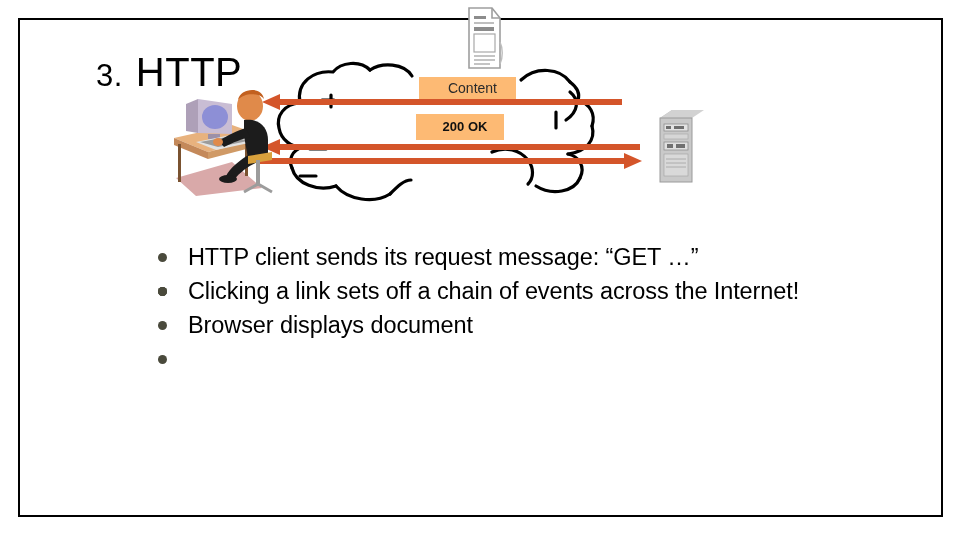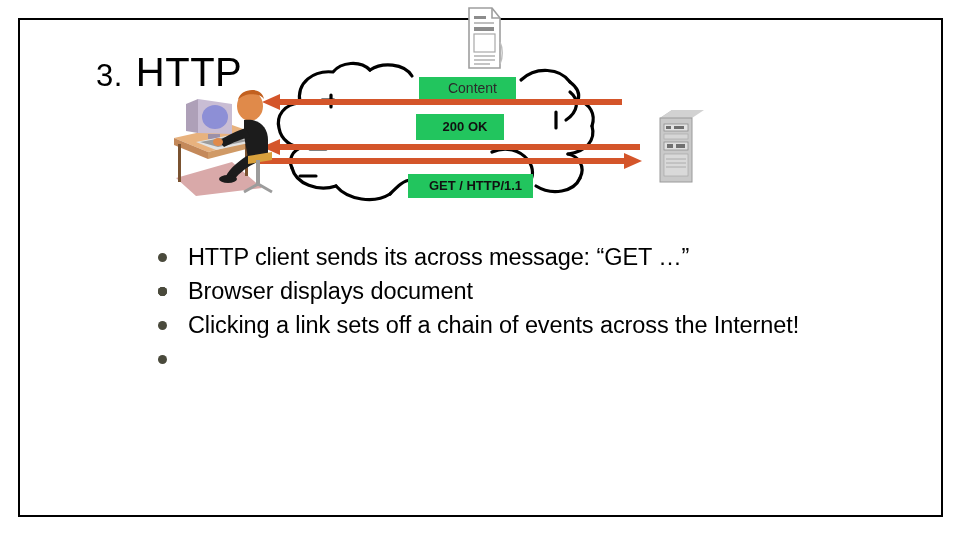--- a/index.html
+++ b/index.html
@@ -66,21 +66,21 @@
   }
   #diagram svg {
     position: absolute;
     left: 0;
     top: 0;
   }
 
   
   .msg-label {
     position: absolute;
-    background: #22c55e;
+    background: #fdba74;
     color: #1a1a1a;
     text-align: center;
     white-space: nowrap;
     box-sizing: border-box;
     padding-left: 10px;
   }
   #label-content {
     left: 419px;
     top: 77px;
     width: 97px;
@@ -288,40 +288,39 @@
 
         <path d="M500,64 C503,58 503,48 500,42" fill="none" stroke="#BDBDBD" stroke-width="1.4"></path>
       </g>
 
     </svg>
 
     <div class="msg-label" id="label-content">Content</div>
 
     <div class="msg-label" id="label-status">200 OK</div>
 
-    <div class="msg-label" id="label-request">GET / HTTP/1.1</div>
   </div>
 
   <ul id="bullet-list">
     <li>
       <span class="bullet-dot"></span>
-      <span>HTTP client sends its across message: “GET …”</span>
-    </li>
-    <li>
-      <span class="bullet-dot"></span>
-    </li>
-    <li>
-      <span class="bullet-dot"></span>
+      <span>HTTP client sends its request message: “GET …”</span>
+    </li>
+    <li>
+      <span class="bullet-dot"></span>
+    </li>
+    <li>
+      <span class="bullet-dot"></span>
+    </li>
+    <li>
+      <span class="bullet-dot"></span>
+      <span>Clicking a link sets off a chain of events across the Internet!</span>
     </li>
     <li>
       <span class="bullet-dot"></span>
       <span>Browser displays document</span>
     </li>
     <li>
       <span class="bullet-dot"></span>
-      <span>Clicking a link sets off a chain of events across the Internet!</span>
-    </li>
-    <li>
-      <span class="bullet-dot"></span>
     </li>
   </ul>
 
 </div>
 
 </body></html>

